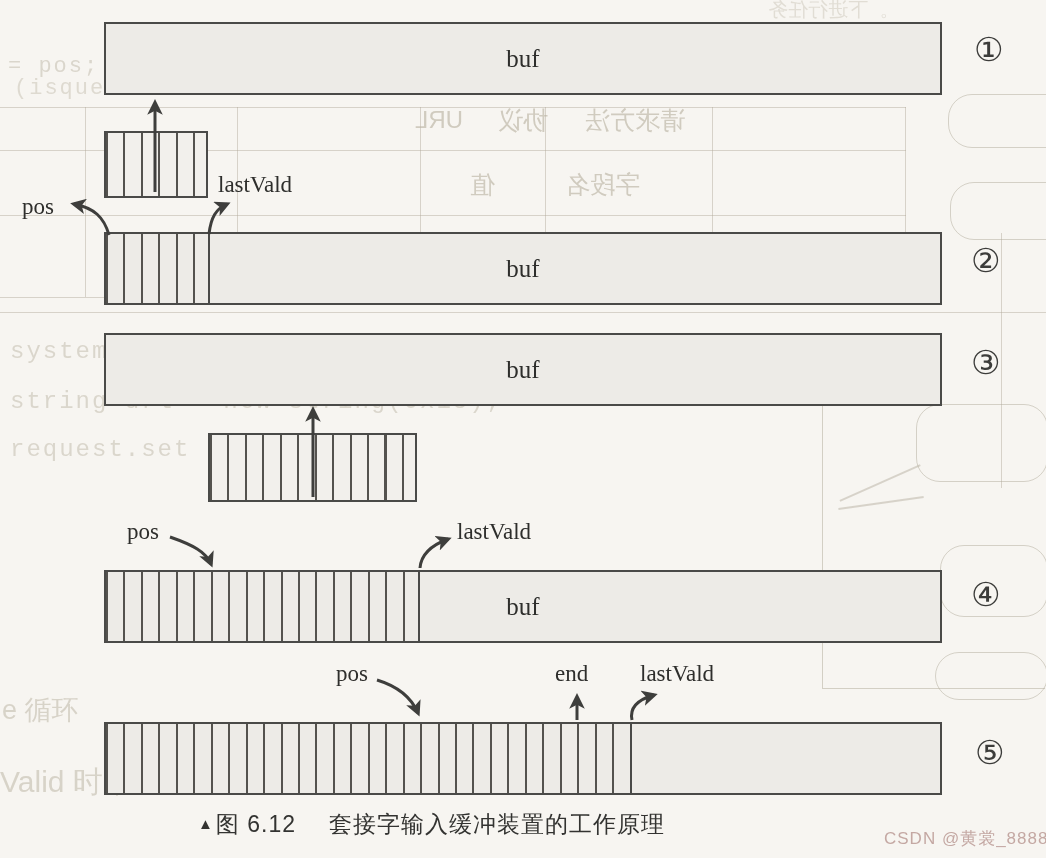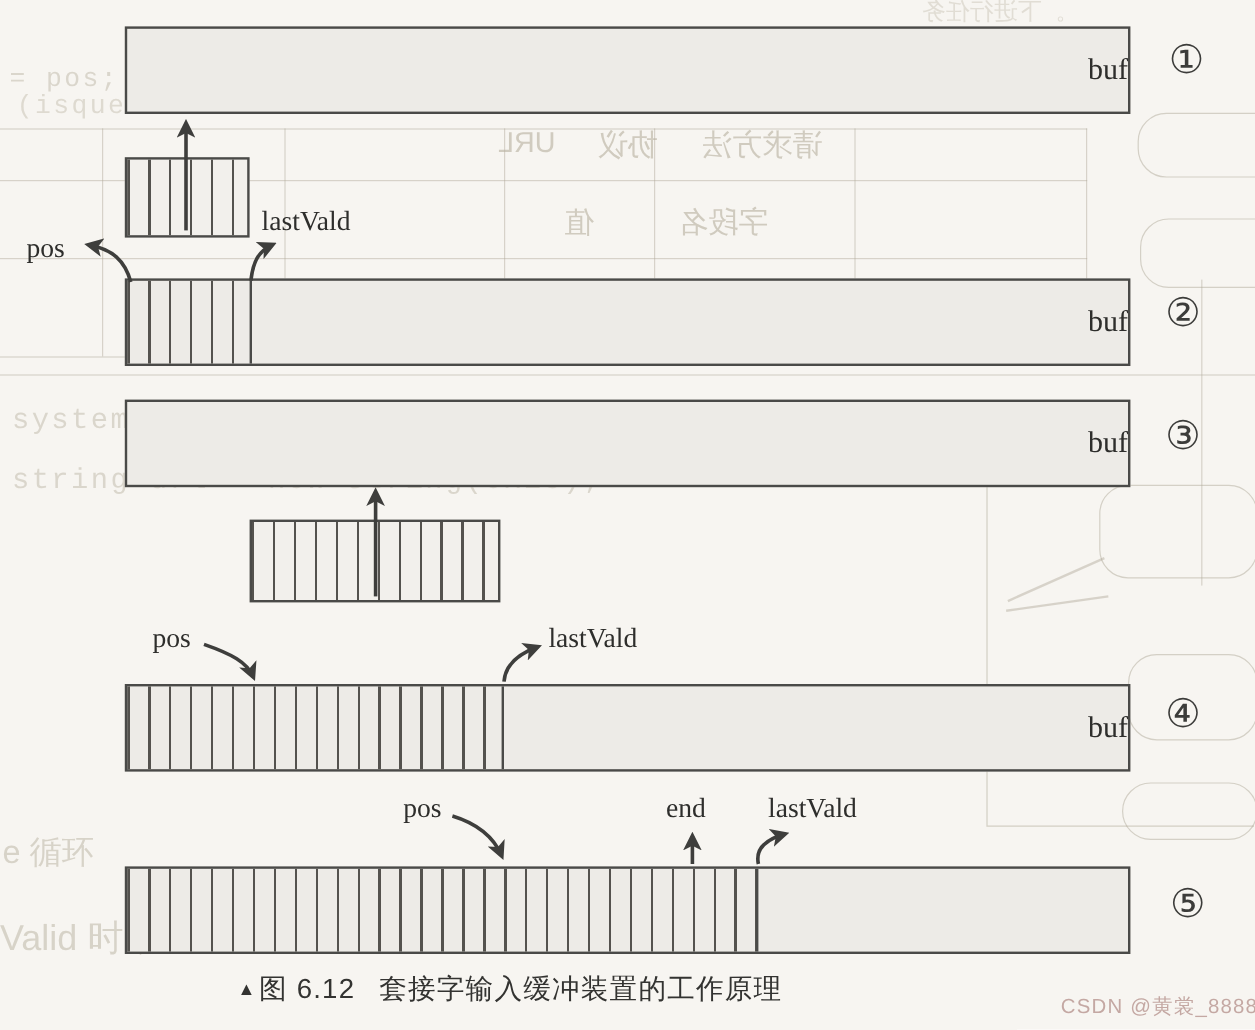--- a/index.html
+++ b/index.html
@@ -5,21 +5,21 @@
   html,body{margin:0;padding:0;}
   .canvas{
     position:relative; width:1046px; height:858px;
     background:#f7f5f1; overflow:hidden;
     font-family:"Liberation Sans","DejaVu Sans",sans-serif;
   }
   
   .buf{
     position:absolute; left:104px; width:834px; height:69px;
     background:#edebe7; border:2px solid #4a4a48;
-    display:flex; align-items:center; justify-content:flex-end; z-index:3;
+    display:flex; align-items:center; justify-content:center; z-index:3;
   }
   .buflabel{
     font-family:"Liberation Serif","DejaVu Serif",serif;
     font-size:25px; color:#2e2e2c;
   }
   .hatch{
     position:absolute; left:0; top:0; bottom:0;
     border-right:2px solid #4a4a48;
     background:repeating-linear-gradient(to right,#54524e 0,#54524e 2px,transparent 2px,transparent 17.45px);
   }
@@ -36,21 +36,21 @@
     position:absolute; font-family:"Liberation Serif","DejaVu Serif",serif;
     font-size:23px; color:#2e2e2c; z-index:4; white-space:nowrap;
   }
   .arrows{position:absolute; left:0; top:0; z-index:5; pointer-events:none;}
   
   .caption{
     position:absolute; left:198px; top:809px; z-index:6;
     color:#333331; font-size:23px; letter-spacing:1px; white-space:nowrap;
   }
   .caption .tri{font-size:15px; vertical-align:3px; margin-right:2px;}
-  .caption .num{margin-right:20px;}
+  .caption .num{margin-right:33px;}
   .watermark{
     position:absolute; left:884px; top:827px; z-index:7;
     font-size:17px; color:#c4a8a3; letter-spacing:1px; white-space:nowrap;
   }
   
   .ghost{position:absolute; z-index:2; pointer-events:none;}
   .gline{background:rgba(176,169,152,.45);}
   .gtext{
     color:#b9b2a1; opacity:.62; white-space:nowrap;
     font-family:"Liberation Sans","DejaVu Sans",sans-serif;
@@ -84,20 +84,21 @@
   <div class="ghost gtext mirror" style="left:585px; top:104px; font-size:25px;">请求方法</div>
   <div class="ghost gtext mirror" style="left:470px; top:168px; font-size:25px;">值</div>
   <div class="ghost gtext mirror" style="left:565px; top:168px; font-size:25px;">字段名</div>
   <div class="ghost gtext mirror" style="left:470px; top:248px; font-size:25px;">值</div>
   <div class="ghost gtext mirror" style="left:565px; top:248px; font-size:25px;">字段名</div>
 
   <div class="ghost gtext gmono" style="left:8px; top:54px; font-size:22px; opacity:.45;">= pos;</div>
   <div class="ghost gtext gmono" style="left:14px; top:76px; font-size:22px; opacity:.4;">(isquest</div>
   <div class="ghost gtext gmono" style="left:10px; top:338px; font-size:24px; opacity:.45;">system.array.copy(buf, start , 0x18 ,0, pos - start ;</div>
   <div class="ghost gtext gmono" style="left:10px; top:388px; font-size:24px; opacity:.45;">string url = new string(0x18);</div>
+  <div class="ghost gtext gmono" style="left:10px; top:436px; font-size:24px; opacity:.45;">request.set</div>
 
   <div class="ghost gbub" style="left:948px; top:94px; width:120px; height:52px;"></div>
   <div class="ghost gbub" style="left:950px; top:182px; width:120px; height:56px;"></div>
   <div class="ghost gbub" style="left:916px; top:404px; width:130px; height:76px;"></div>
   <div class="ghost gline" style="left:836px; top:482px; width:88px; height:1.5px; transform:rotate(-24deg);"></div>
   <div class="ghost gline" style="left:838px; top:502px; width:86px; height:1.5px; transform:rotate(-8deg);"></div>
   <div class="ghost gbub" style="left:940px; top:545px; width:106px; height:70px;"></div>
   <div class="ghost gbub" style="left:935px; top:652px; width:111px; height:46px;"></div>
   <div class="ghost" style="left:822px; top:388px; width:222px; height:300px; border-left:1px solid rgba(176,169,152,.5); border-bottom:1px solid rgba(176,169,152,.5);"></div>
   <div class="ghost gline" style="left:1001px; top:233px; width:1px; height:255px;"></div>

